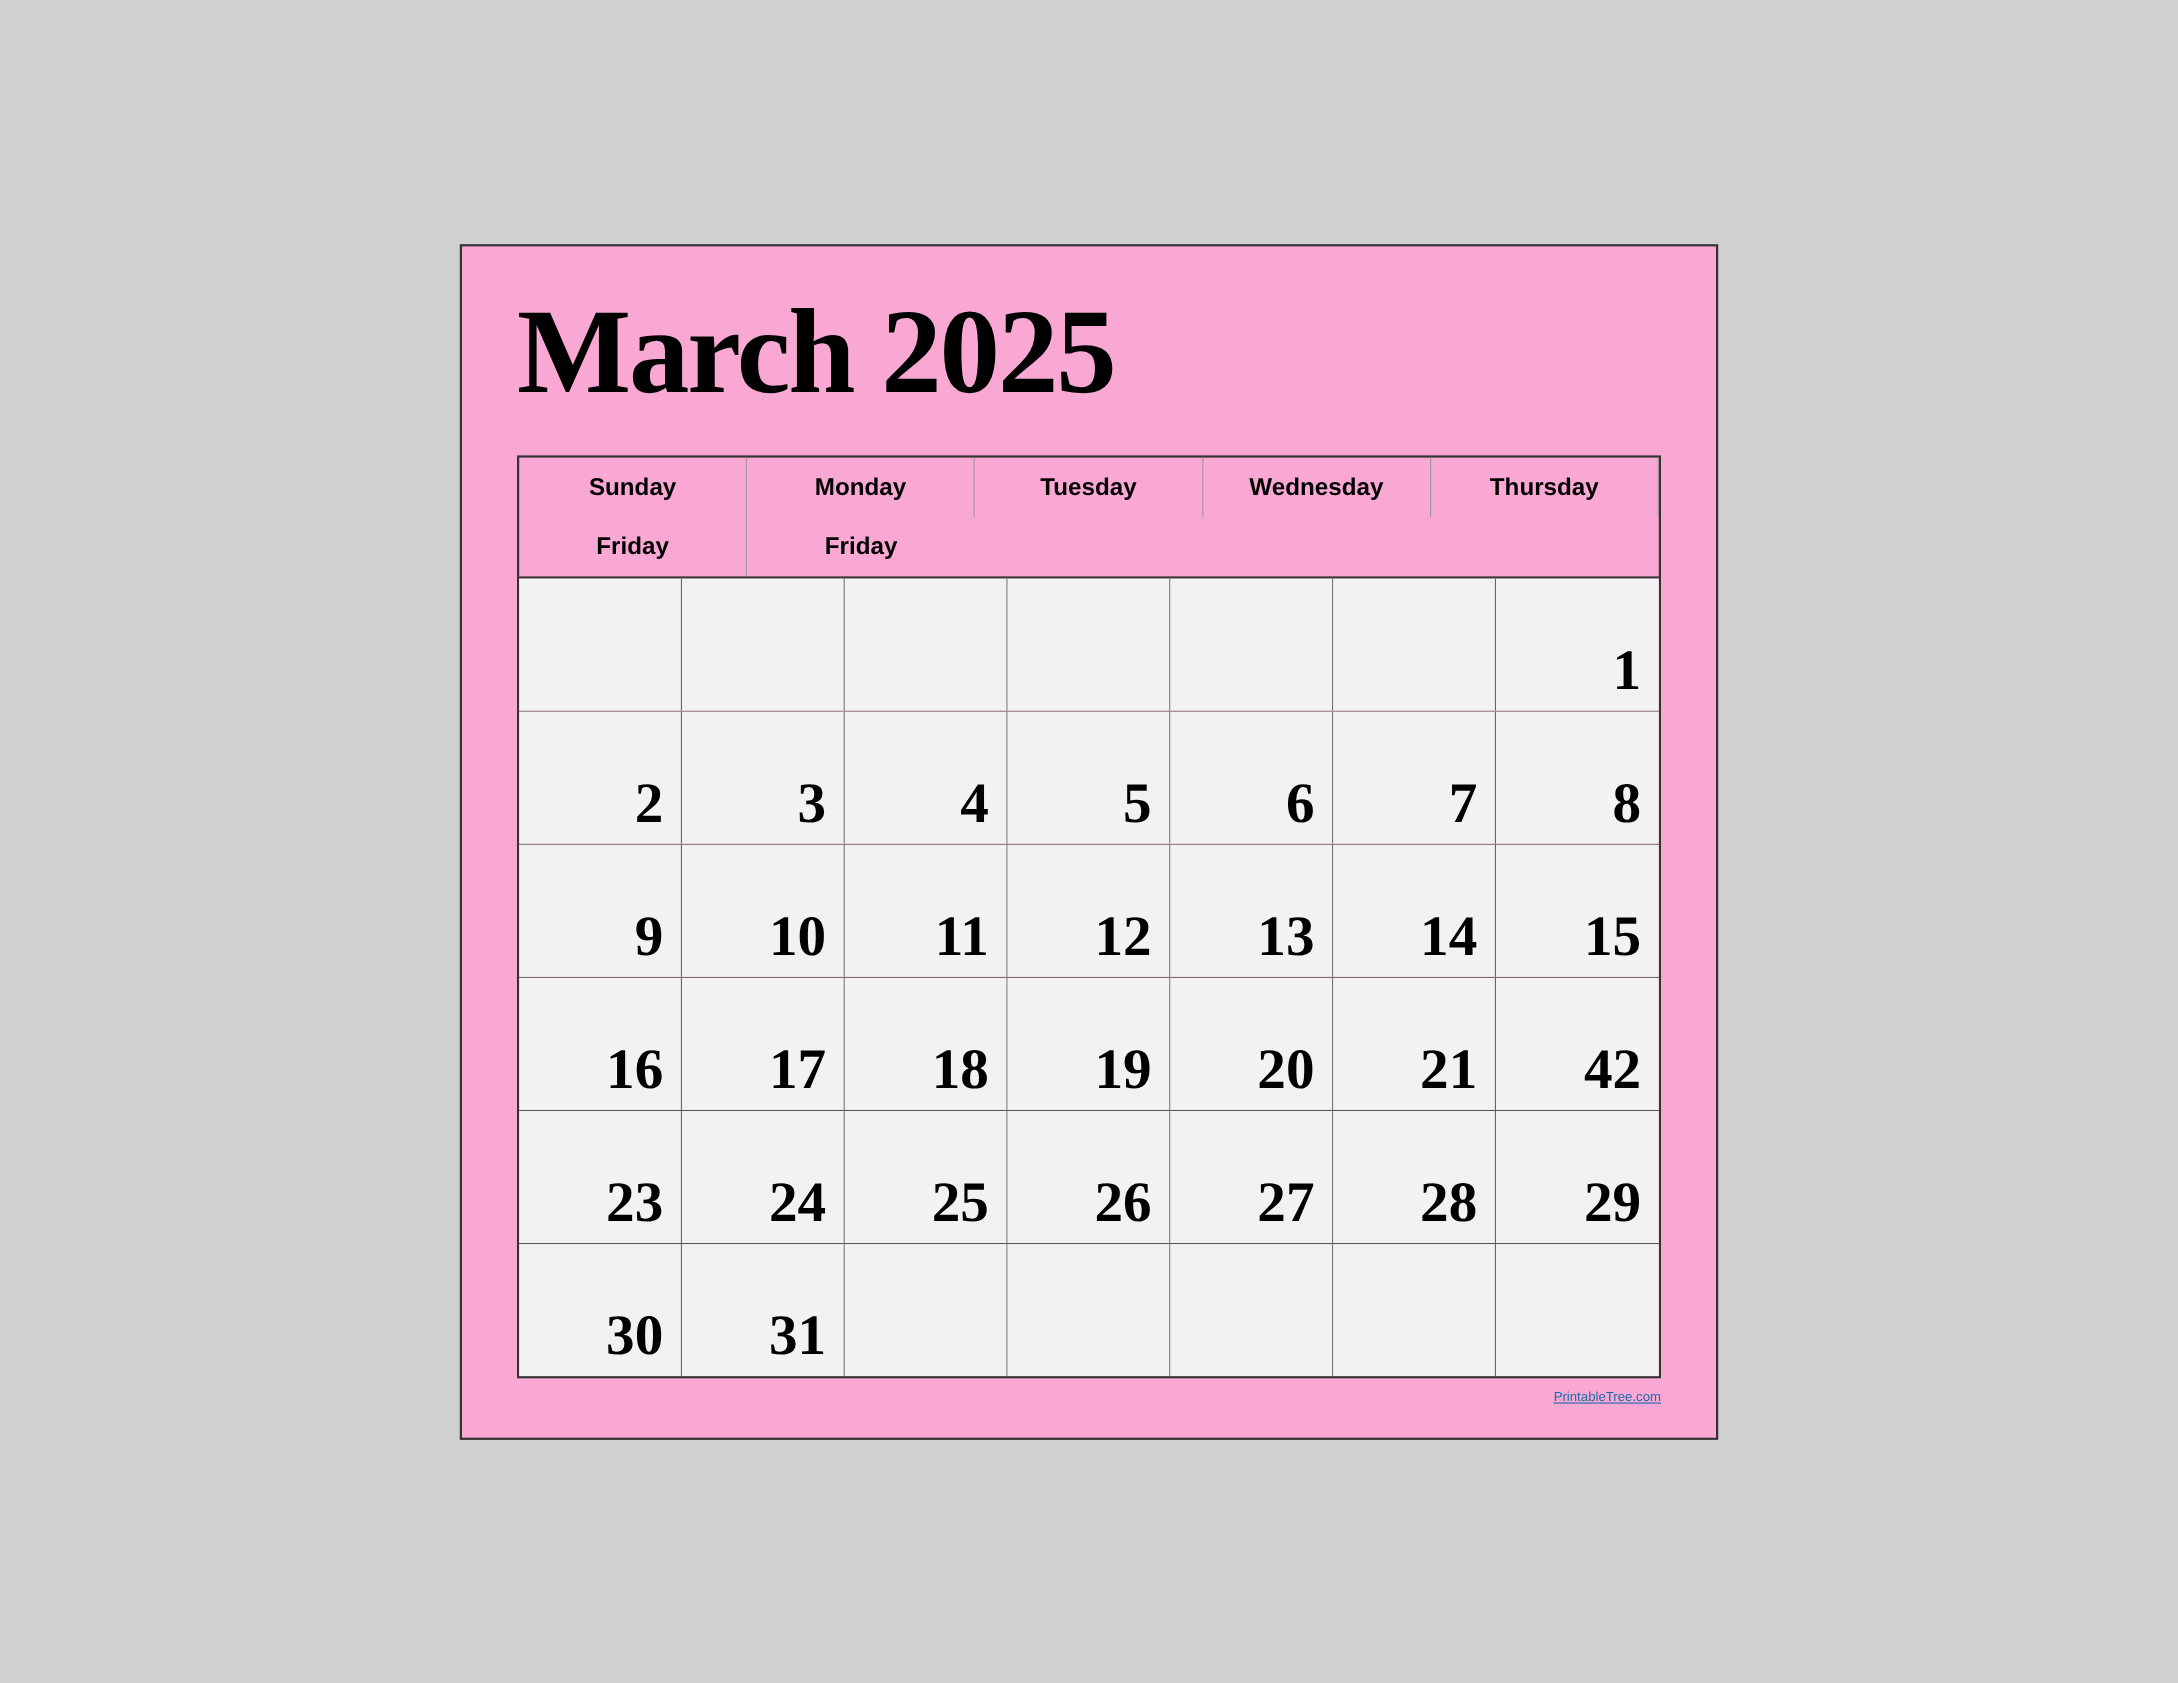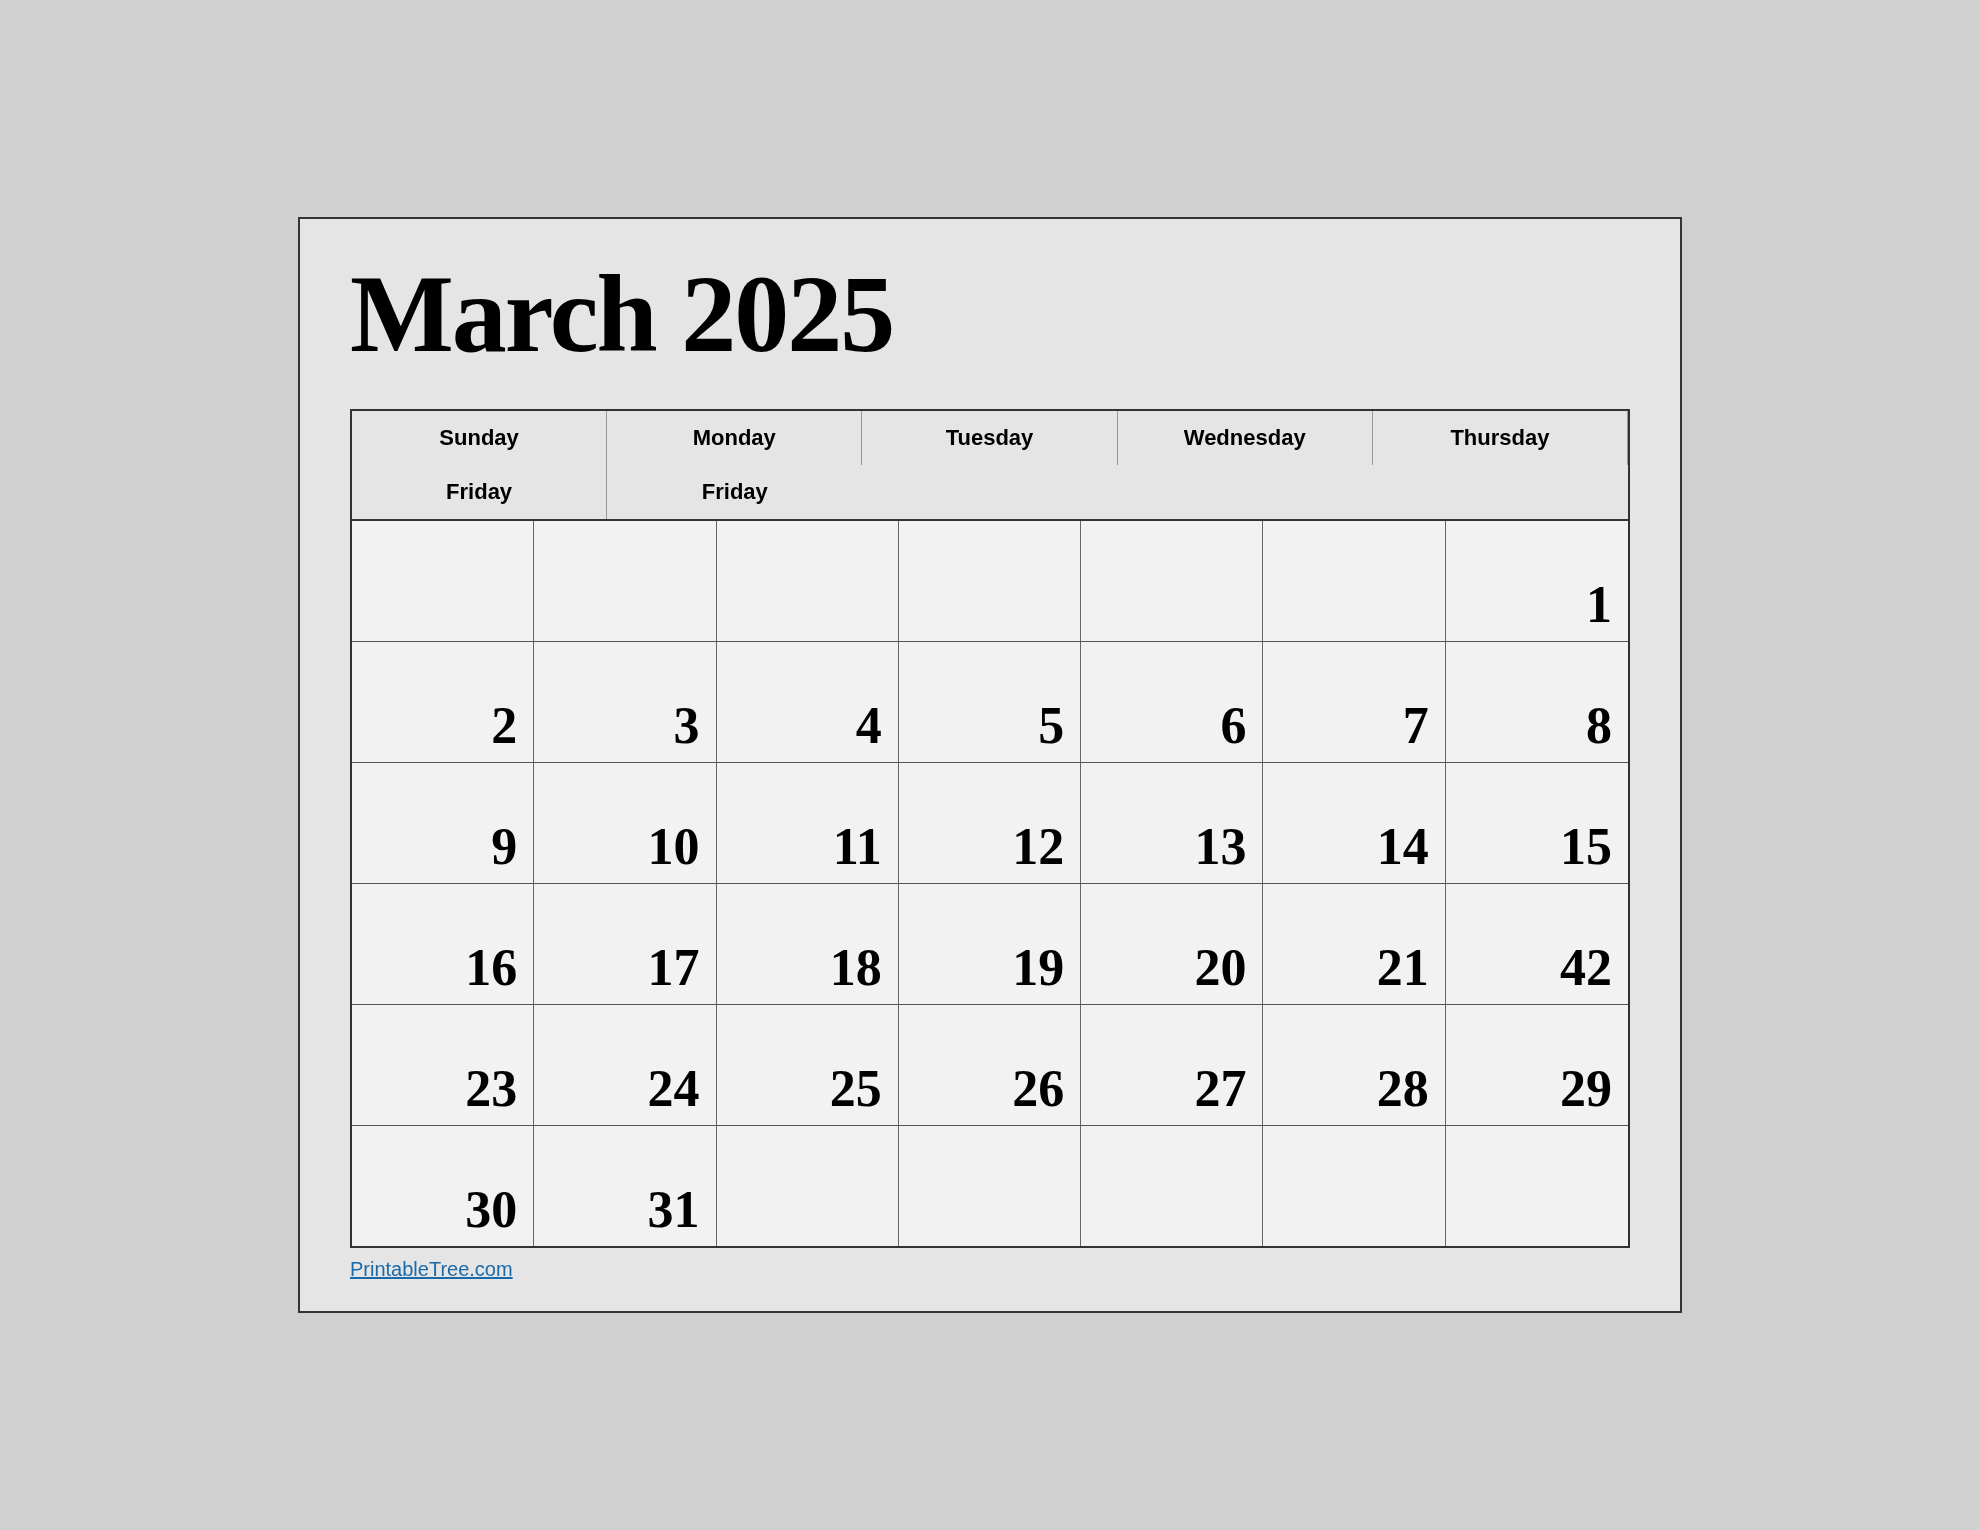--- a/index.html
+++ b/index.html
@@ -11,23 +11,23 @@
     body {
       background: #d0d0d0;
       display: flex;
       justify-content: center;
       align-items: center;
       min-height: 100vh;
       font-family: Georgia, 'Times New Roman', serif;
     }
 
     .calendar-page {
-      background: #e5e5e5;
+      background: #f9a8d4;
       border: 2px solid #333;
-      width: 1384px;
+      width: 1144px;
       padding: 40px 50px 30px 50px;
       position: relative;
     }
 
     .calendar-title {
       font-size: 110px;
       font-weight: 900;
       font-family: Georgia, 'Times New Roman', serif;
       color: #000;
       line-height: 1;
@@ -95,23 +95,23 @@
 
     .day-number {
       font-size: 52px;
       font-weight: 900;
       font-family: Georgia, 'Times New Roman', serif;
       color: #000;
       line-height: 1;
     }
 
     .footer {
-      text-align: left;
+      text-align: right;
       margin-top: 10px;
-      font-size: 20px;
+      font-size: 12px;
       color: #1a6aaa;
       text-decoration: underline;
       font-family: Arial, sans-serif;
     }
   </style>
 </head>
 <body>
 
 <div class="calendar-page">
   <div class="calendar-title">March 2025</div>

